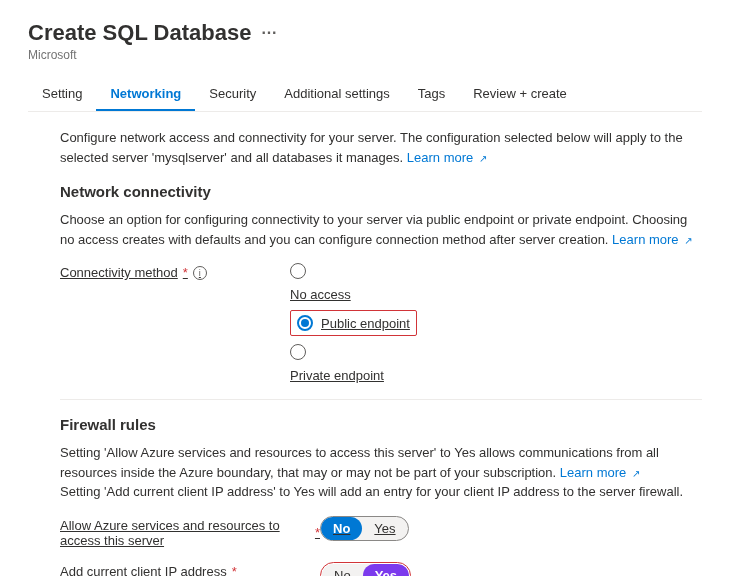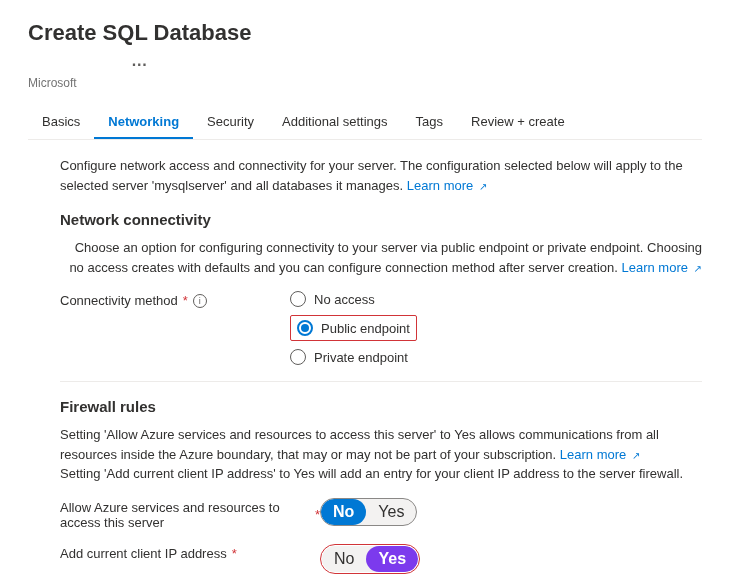--- a/index.html
+++ b/index.html
@@ -16,21 +16,20 @@
       padding: 20px 28px;
     }
 
     .page-title {
       font-size: 22px;
       font-weight: 600;
       color: #323130;
       display: flex;
       align-items: center;
       gap: 10px;
-      flex-direction: column;
     }
 
     .page-title .ellipsis {
       font-size: 16px;
       color: #605e5c;
       cursor: pointer;
     }
 
     .page-subtitle {
       font-size: 12px;
@@ -97,27 +96,27 @@
 
     .connectivity-section {
       margin-bottom: 8px;
     }
 
     .connectivity-description {
       font-size: 13px;
       color: #323130;
       line-height: 1.5;
       margin-bottom: 14px;
-      text-align: right;
     }
 
     .form-row {
       display: flex;
       align-items: flex-start;
       margin-bottom: 14px;
+      text-decoration: underline;
     }
 
     .form-label {
       width: 230px;
       min-width: 230px;
       font-size: 13px;
       color: #323130;
       padding-top: 2px;
       display: flex;
       align-items: center;
@@ -142,23 +141,23 @@
     }
 
     .radio-group {
       display: flex;
       flex-direction: column;
       gap: 8px;
     }
 
     .radio-option {
       display: flex;
-      align-items: center;
       gap: 8px;
       cursor: pointer;
+      flex-direction: column;
     }
 
     .radio-option input[type="radio"] {
       appearance: none;
       -webkit-appearance: none;
       width: 16px;
       height: 16px;
       border: 1px solid #605e5c;
       border-radius: 50%;
       cursor: pointer;
@@ -221,21 +220,21 @@
       align-items: center;
       background: #f3f2f1;
       border-radius: 20px;
       overflow: hidden;
       border: 1px solid #8a8886;
       cursor: pointer;
     }
 
     .toggle-option {
       padding: 4px 12px;
-      font-size: 16px;
+      font-size: 13px;
       border-radius: 20px;
       cursor: pointer;
     }
 
     .toggle-option.inactive {
       color: #323130;
       background: transparent;
     }
 
     .toggle-option.active-blue {
@@ -276,21 +275,21 @@
     <div style="display:flex; align-items:center; gap:10px;">
       <h1 class="page-title">
         <span>Create SQL Database</span>
         <span class="ellipsis">···</span>
       </h1>
     </div>
     <div class="page-subtitle">Microsoft</div>
   </div>
 
   <div class="tabs">
-    <div class="tab">Basics</div>
+    <div class="tab">Setting</div>
     <div class="tab active">Networking</div>
     <div class="tab">Security</div>
     <div class="tab">Additional settings</div>
     <div class="tab">Tags</div>
     <div class="tab">Review + create</div>
   </div>
 
   <div class="content">
 
     <div class="description">

